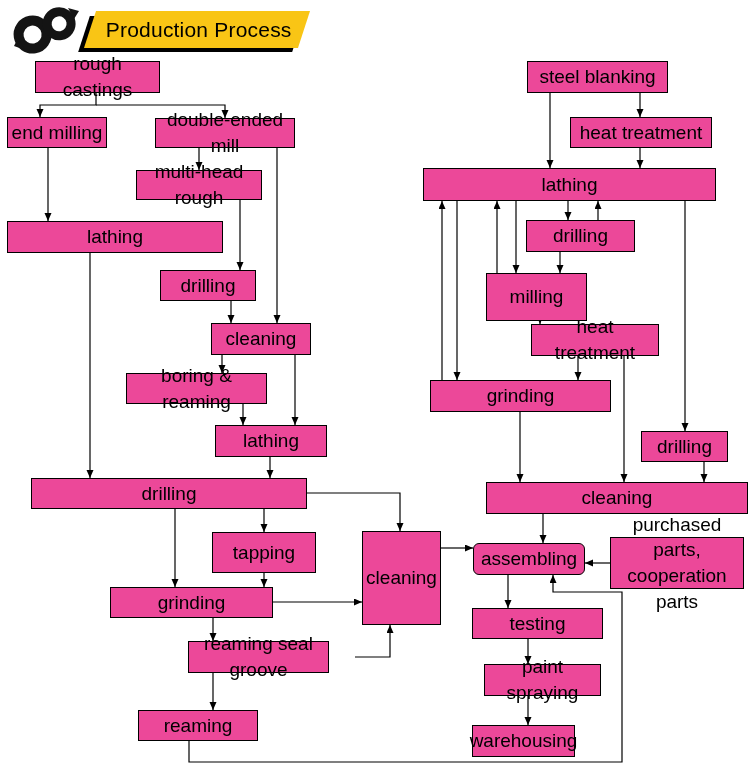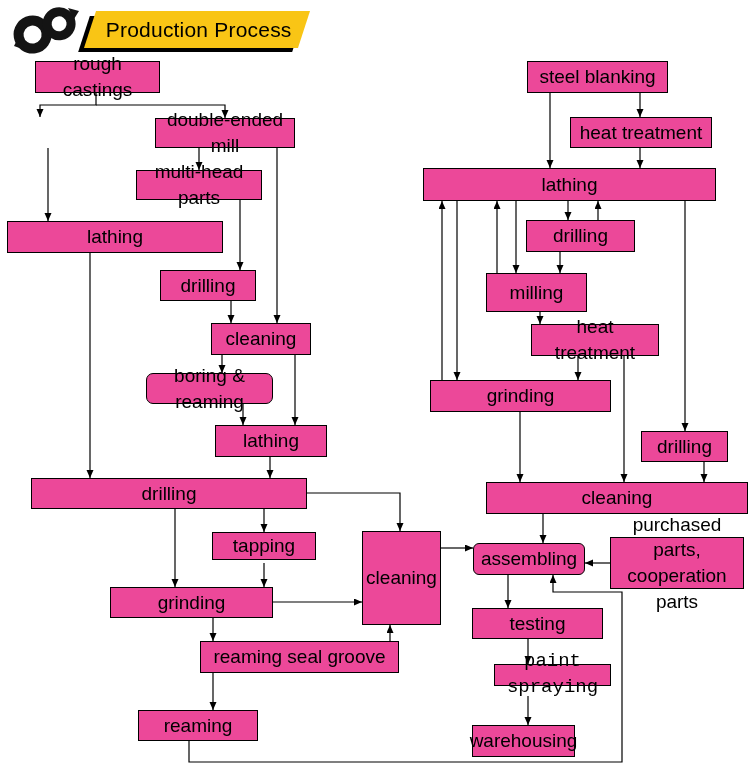--- a/index.html
+++ b/index.html
@@ -72,47 +72,48 @@
       <polyline points="704,462 704,482" marker-end="url(#arrowhead)"></polyline>
       <polyline points="543,514 543,543" marker-end="url(#arrowhead)"></polyline>
       <polyline points="610,563 585,563" marker-end="url(#arrowhead)"></polyline>
       <polyline points="508,575 508,608" marker-end="url(#arrowhead)"></polyline>
       <polyline points="528,639 528,664" marker-end="url(#arrowhead)"></polyline>
       <polyline points="528,696 528,725" marker-end="url(#arrowhead)"></polyline>
     </svg>
 
   <div id="nodes">
       <div class="node" style="left: 35px; top: 61px; width: 125px; height: 32px;">rough castings</div>
+      <div class="node" style="left: 7px; top: 117px; width: 100px; height: 31px;">end milling</div>
       <div class="node" style="left: 155px; top: 118px; width: 140px; height: 30px;">double-ended mill</div>
-      <div class="node" style="left: 136px; top: 170px; width: 126px; height: 30px;">multi-head parts</div>
+      <div class="node" style="left: 136px; top: 170px; width: 126px; height: 30px;">multi-head rough</div>
       <div class="node" style="left: 7px; top: 221px; width: 216px; height: 32px;">lathing</div>
       <div class="node" style="left: 160px; top: 270px; width: 96px; height: 31px;">drilling</div>
       <div class="node" style="left: 211px; top: 323px; width: 100px; height: 32px;">cleaning</div>
-      <div class="node" style="left: 146px; top: 373px; width: 127px; height: 31px; border-radius: 7px;">boring &amp; reaming</div>
+      <div class="node" style="left: 126px; top: 373px; width: 141px; height: 31px;">boring &amp; reaming</div>
       <div class="node" style="left: 215px; top: 425px; width: 112px; height: 32px;">lathing</div>
       <div class="node" style="left: 31px; top: 478px; width: 276px; height: 31px;">drilling</div>
-      <div class="node" style="left: 212px; top: 532px; width: 104px; height: 28px;">tapping</div>
+      <div class="node" style="left: 212px; top: 532px; width: 104px; height: 41px;">tapping</div>
       <div class="node" style="left: 110px; top: 587px; width: 163px; height: 31px;">grinding</div>
-      <div class="node" style="left: 200px; top: 641px; width: 199px; height: 32px;">reaming seal groove</div>
+      <div class="node" style="left: 188px; top: 641px; width: 141px; height: 32px;">reaming seal groove</div>
       <div class="node" style="left: 138px; top: 710px; width: 120px; height: 31px;">reaming</div>
       <div class="node" style="left: 362px; top: 531px; width: 79px; height: 94px;">cleaning</div>
       <div class="node" style="left: 527px; top: 61px; width: 141px; height: 32px;">steel blanking</div>
       <div class="node" style="left: 570px; top: 117px; width: 142px; height: 31px;">heat treatment</div>
       <div class="node" style="left: 423px; top: 168px; width: 293px; height: 33px;">lathing</div>
       <div class="node" style="left: 526px; top: 220px; width: 109px; height: 32px;">drilling</div>
-      <div class="node" style="left: 486px; top: 273px; width: 101px; height: 39px;">milling</div>
+      <div class="node" style="left: 486px; top: 273px; width: 101px; height: 48px;">milling</div>
       <div class="node" style="left: 531px; top: 324px; width: 128px; height: 32px;">heat treatment</div>
       <div class="node" style="left: 430px; top: 380px; width: 181px; height: 32px;">grinding</div>
       <div class="node" style="left: 641px; top: 431px; width: 87px; height: 31px;">drilling</div>
       <div class="node" style="left: 486px; top: 482px; width: 262px; height: 32px;">cleaning</div>
       <div class="node" style="left: 473px; top: 543px; width: 112px; height: 32px; border-radius: 6px;">assembling</div>
       <div class="node" style="left: 610px; top: 537px; width: 134px; height: 52px;">purchased parts,
 cooperation parts</div>
       <div class="node" style="left: 472px; top: 608px; width: 131px; height: 31px;">testing</div>
-      <div class="node" style="left: 494px; top: 664px; width: 117px; height: 22px; font-family: Liberation Mono, monospace;">paint spraying</div>
+      <div class="node" style="left: 484px; top: 664px; width: 117px; height: 32px;">paint spraying</div>
       <div class="node" style="left: 472px; top: 725px; width: 103px; height: 32px;">warehousing</div>
     </div>
 
   <svg id="logo" viewBox="0 0 78 50" style="color: rgb(20, 20, 20);">
     <g transform="rotate(-10 39 25)" stroke="currentColor" fill="none">
       <circle cx="24" cy="27" r="14" stroke-width="10"></circle>
       <circle cx="52" cy="21" r="12" stroke-width="9"></circle>
     </g>
     <polygon points="6,41 17,45 10,33" fill="currentColor" stroke="none"></polygon>
     <polygon points="71,6 60,3 66,14" fill="currentColor" stroke="none"></polygon>

